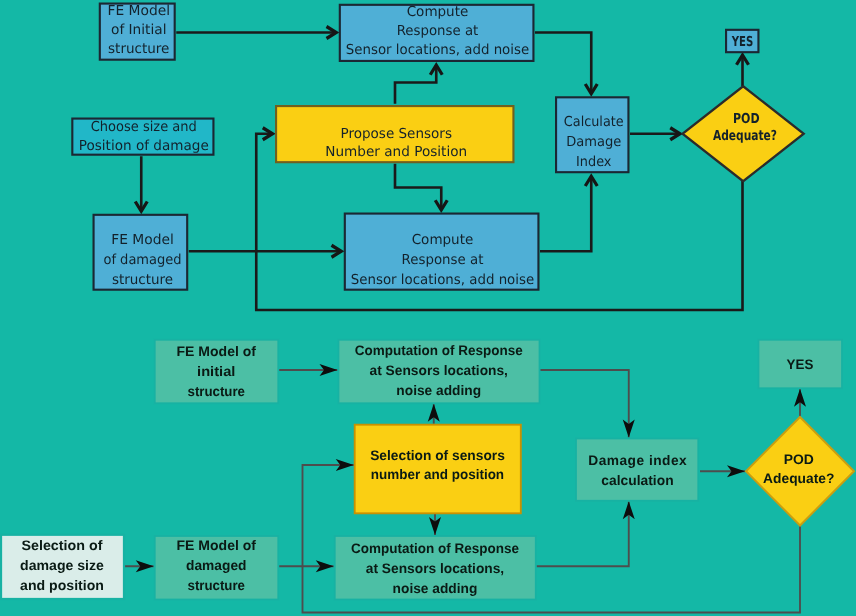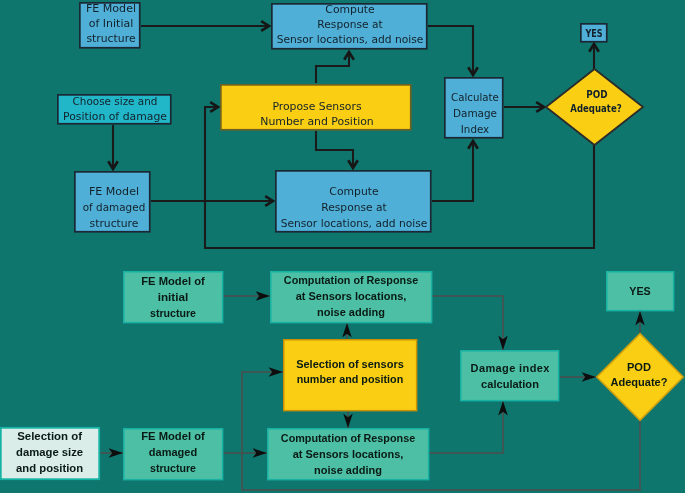--- a/index.html
+++ b/index.html
@@ -1,17 +1,17 @@
 <!DOCTYPE html>
 <html><head>
 <meta charset="utf-8">
 <style>
   html,body{margin:0;padding:0;background:#fff;}
   body{width:685px;height:493px;overflow:hidden;font-family:"Liberation Sans",sans-serif;}
-  #page{position:relative;width:685px;height:493px;background:#0f766e;}
+  #page{position:relative;width:685px;height:493px;background:#14b8a6;}
   svg{position:absolute;left:0;}
   .tT{font-family:"DejaVu Sans",sans-serif;font-size:11px;fill:#13212B;text-anchor:middle;}
   .tBold{font-weight:bold;}
   .tB{font-family:"Liberation Sans",sans-serif;font-size:11px;font-weight:bold;fill:#0A1A14;text-anchor:middle;}
 </style>
 </head>
 <body>
 
 <div id="page">
 

